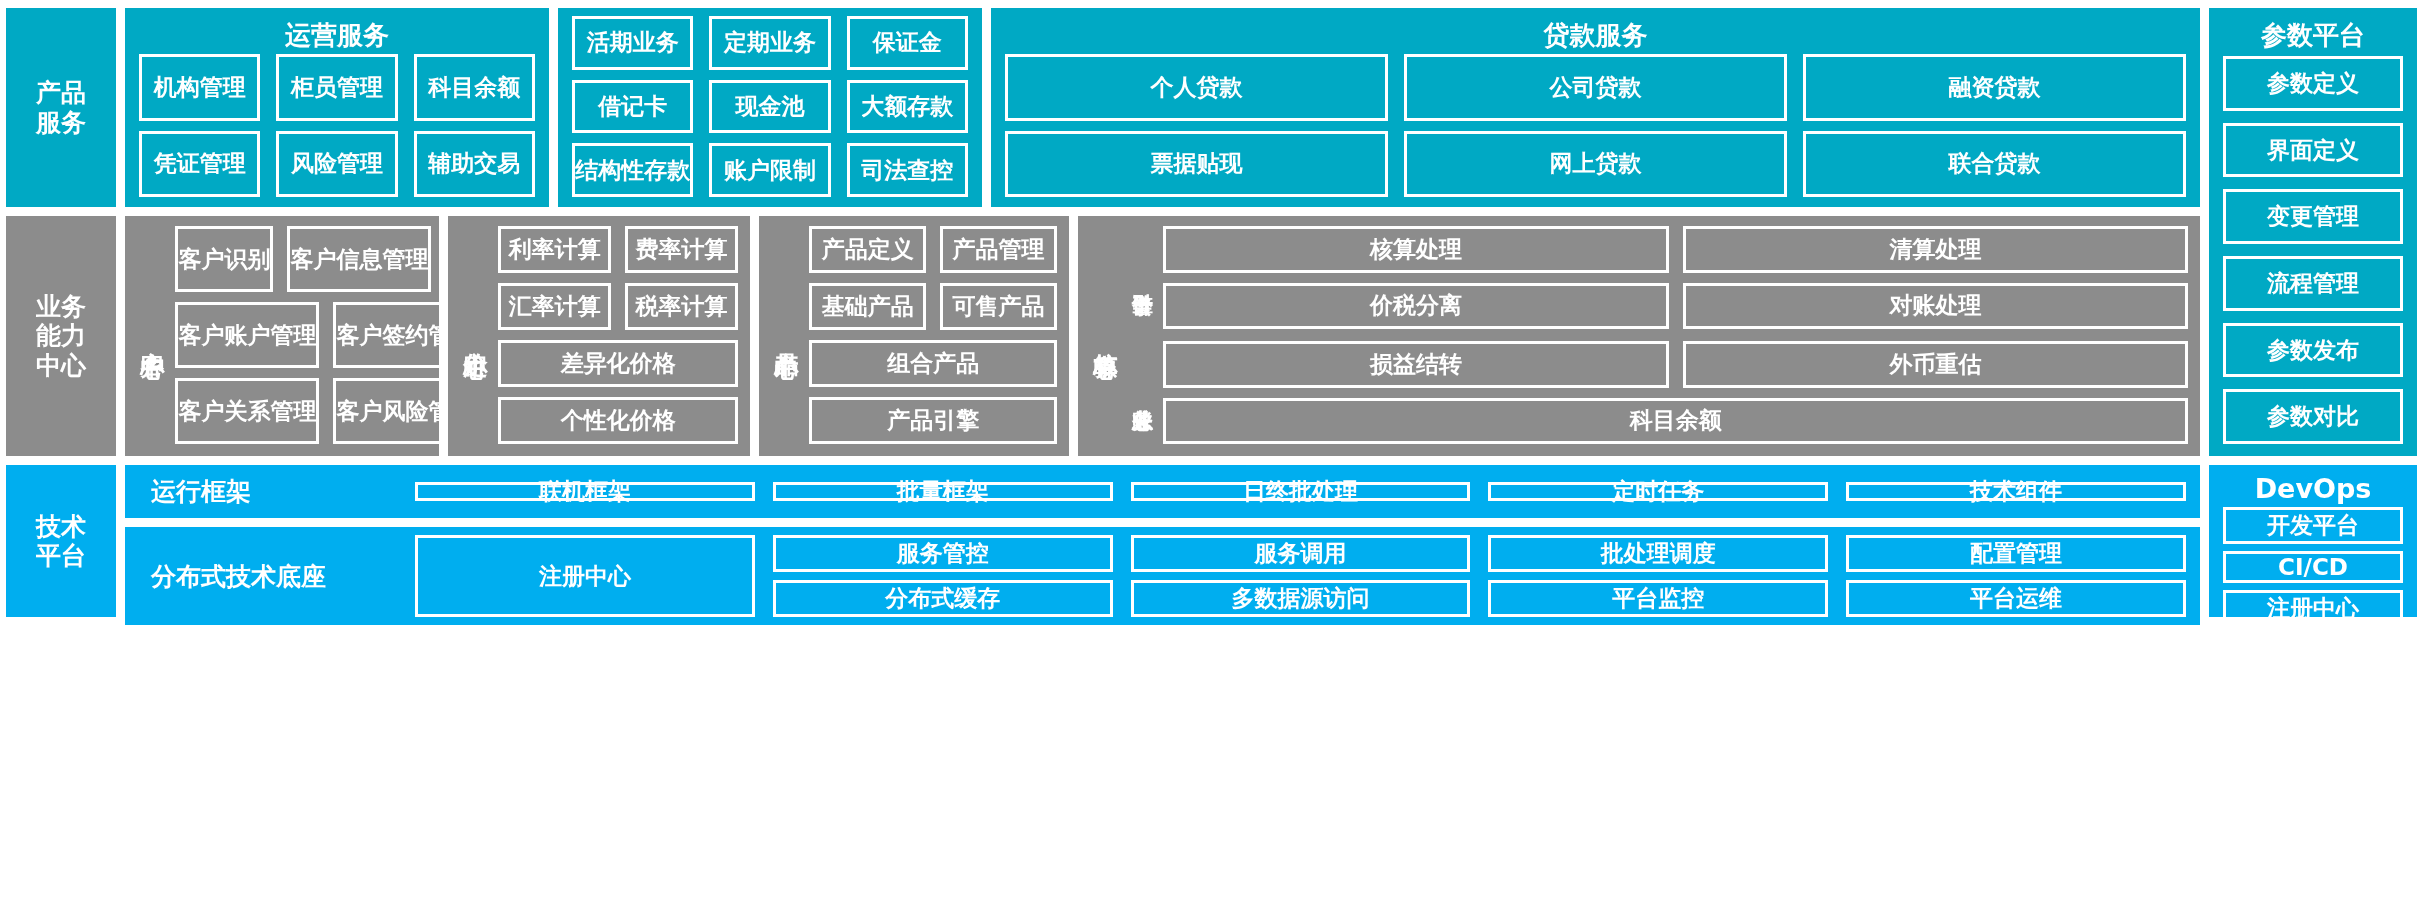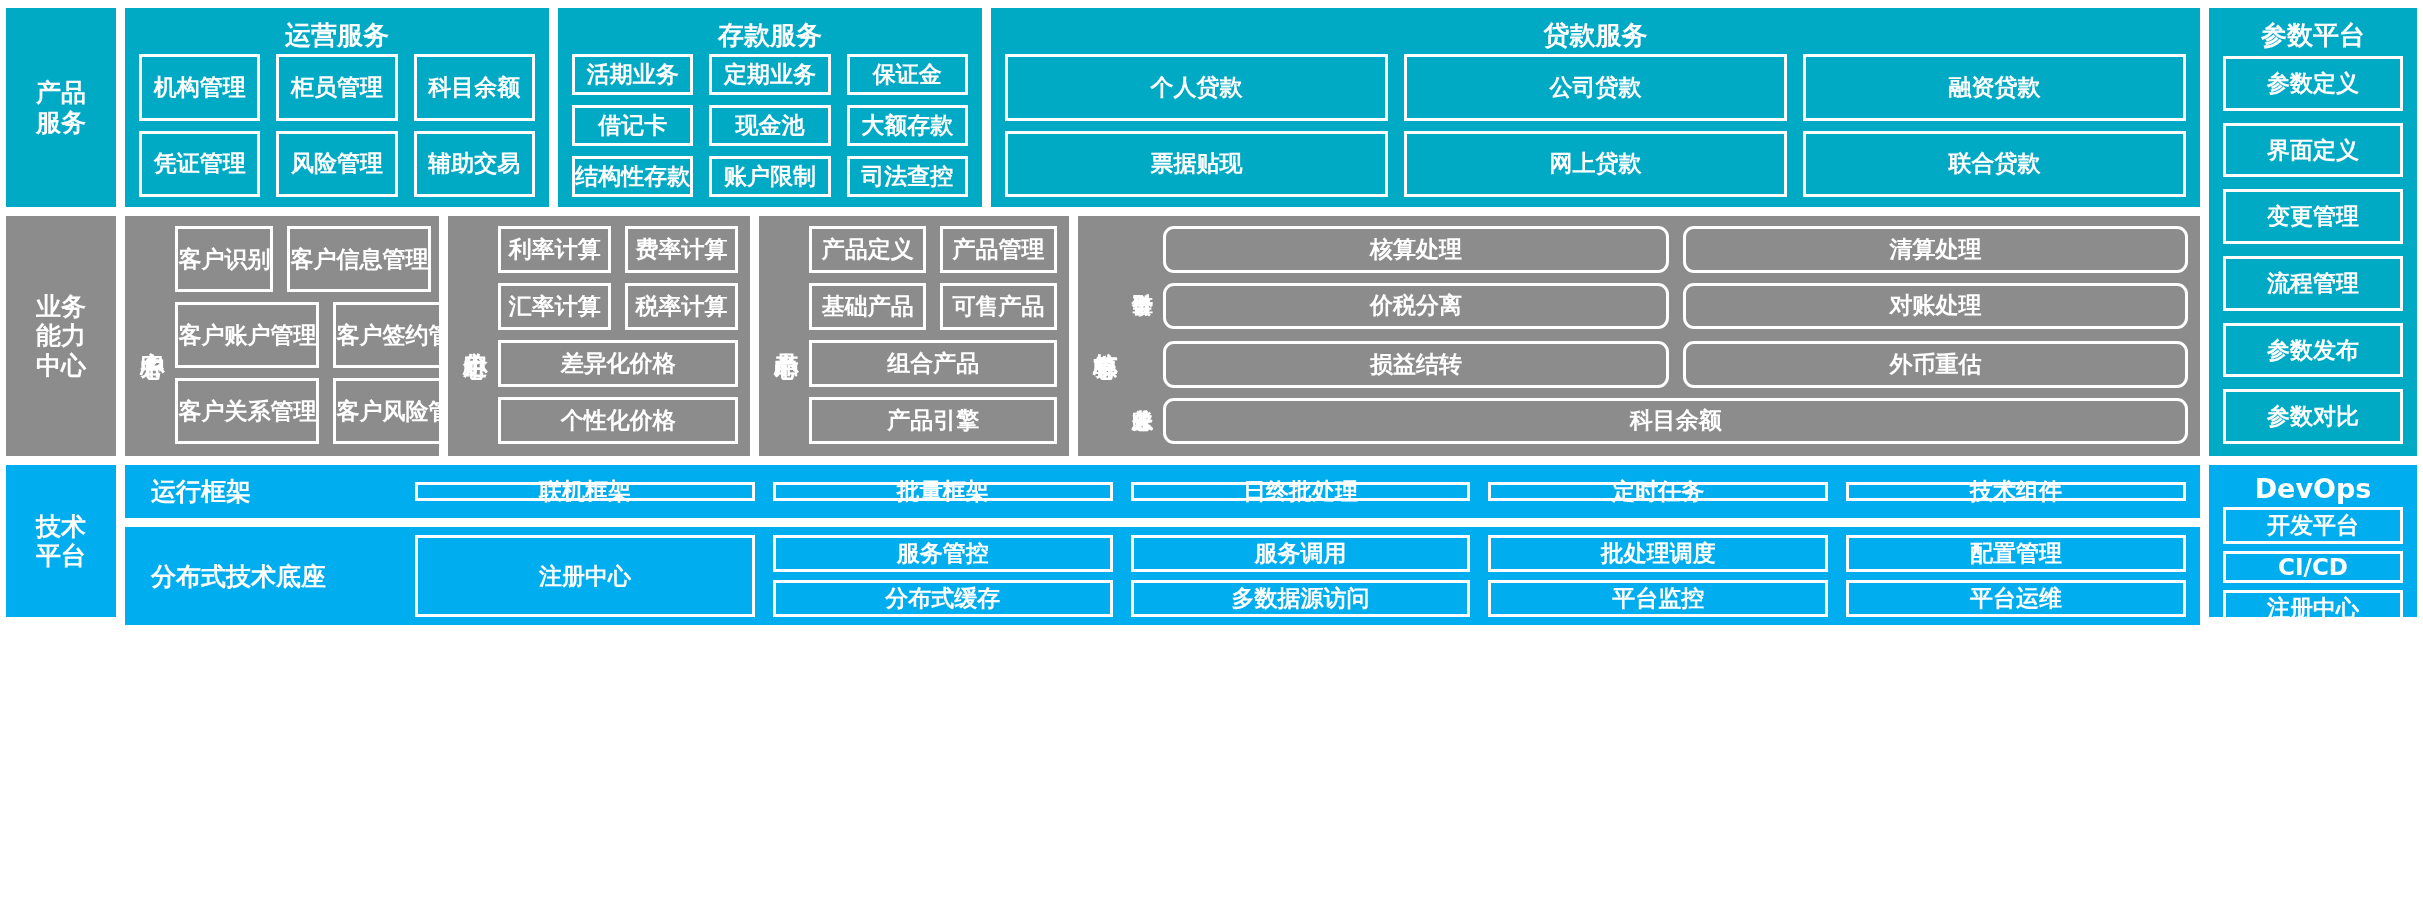--- a/index.html
+++ b/index.html
@@ -154,21 +154,21 @@
   #grp-cust  { flex: 0 0 314px; }
   #grp-price { flex: 0 0 302px; }
   #grp-prod  { flex: 0 0 310px; }
   #grp-acct  { flex: 1 1 auto; }
 
   
   .acct-body { flex: 1 1 auto; display: flex; flex-direction: column; gap: 12px; min-width: 0; padding-left: 4px; }
   .acct-sub { flex: 1 1 0; display: flex; gap: 6px; min-width: 0; }
   .acct-sub .sub-grid { flex: 1 1 auto; display: flex; flex-direction: column; gap: 10px; min-width: 0; }
   .acct-sub .sub-grid .grow { flex: 1 1 0; display: flex; gap: 14px; }
-  .acct-sub .sub-grid .grow .chip { flex: 1 1 0; border-radius: 11px; }
+  .acct-sub .sub-grid .grow .chip { flex: 1 1 0; }
   .acct-sub .vlabel { font-size: 21px; letter-spacing: 0; }
 
   
   #bot-band { height: 152px; }
   #tech-inner {
     flex: 1 1 auto;
     display: flex;
     flex-direction: column;
     gap: 9px;
     min-width: 0;
@@ -249,21 +249,20 @@
             </div>
             <div class="svc-row">
               <div class="chip">凭证管理</div>
               <div class="chip">风险管理</div>
               <div class="chip">辅助交易</div>
             </div>
           </div>
         </div>
 
         <div class="svc-group" id="grp-dep">
-          <div class="svc-title">存款服务</div>
           <div class="svc-rows">
             <div class="svc-row">
               <div class="chip">活期业务</div>
               <div class="chip">定期业务</div>
               <div class="chip">保证金</div>
             </div>
             <div class="svc-row">
               <div class="chip">借记卡</div>
               <div class="chip">现金池</div>
               <div class="chip">大额存款</div>

